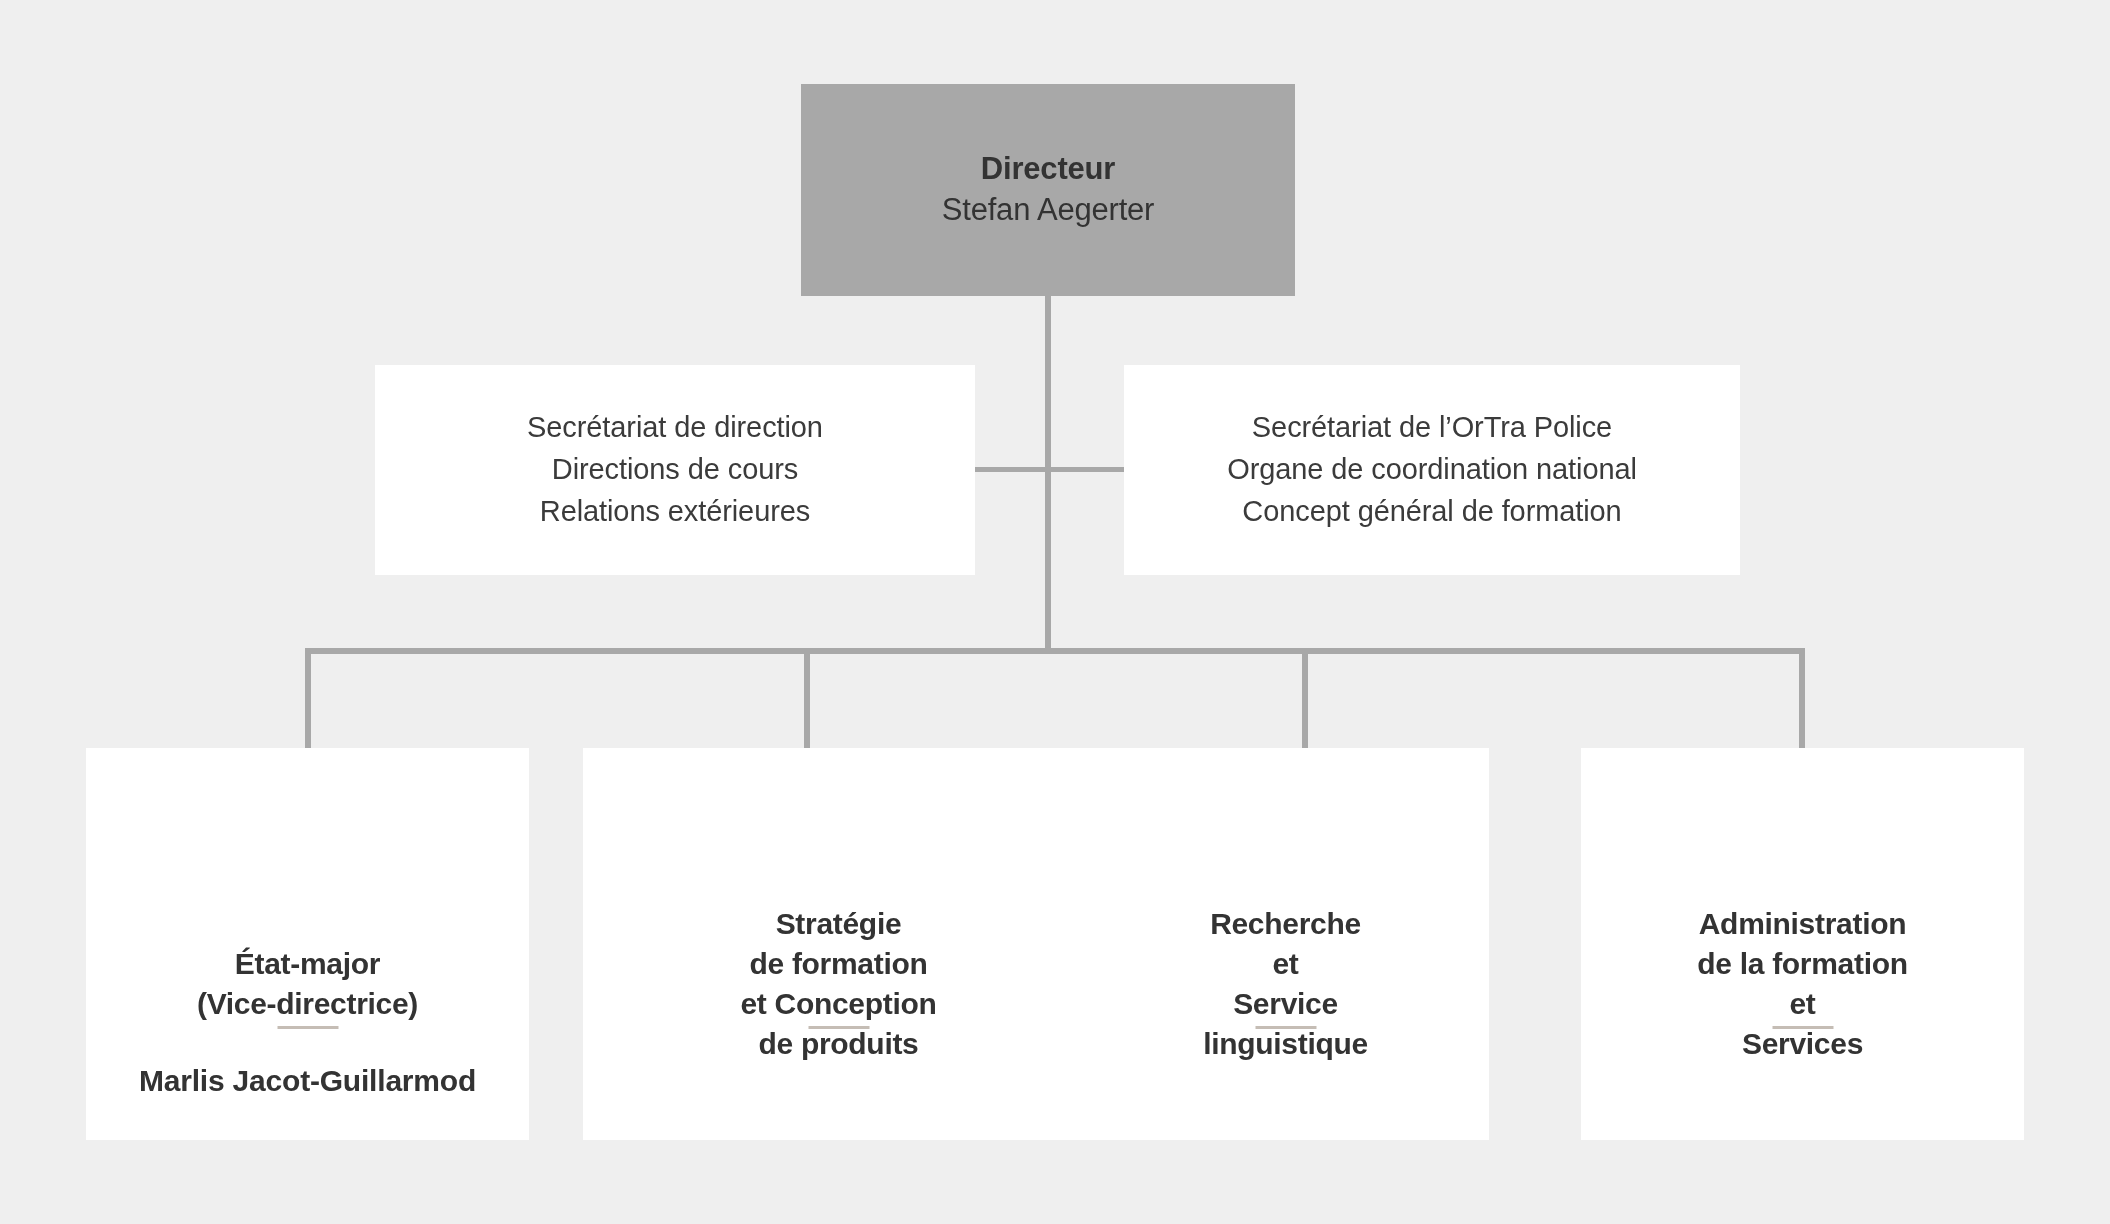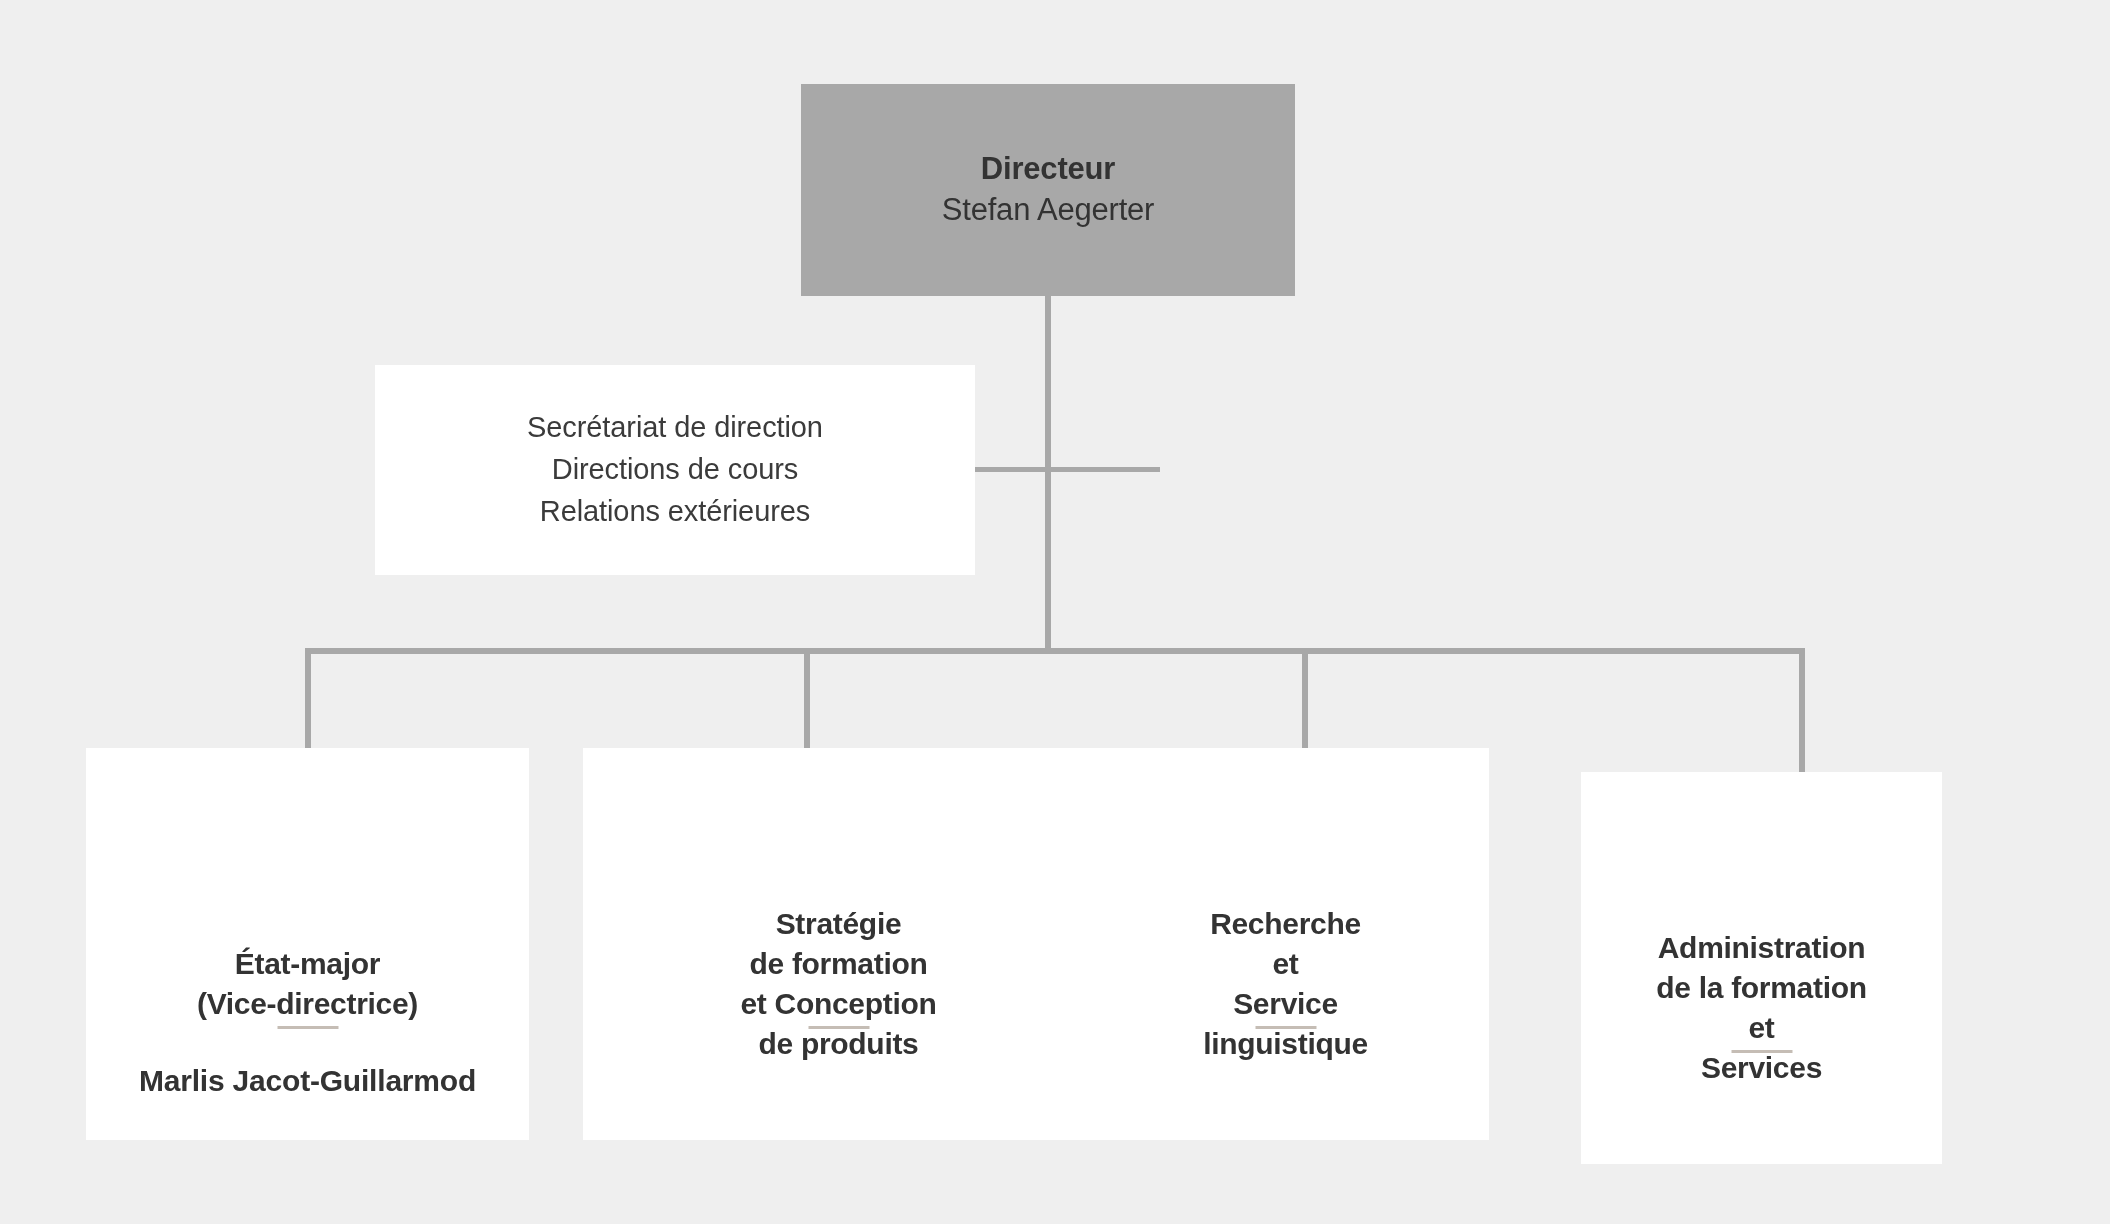--- a/index.html
+++ b/index.html
@@ -77,21 +77,21 @@
     background: #ffffff;
     top: 748px;
     height: 392px;
     justify-content: center;
     padding: 0 16px;
     box-sizing: border-box;
   }
   .unit-1 { left: 86px;   width: 443px; }
   .unit-2 { left: 583px;  width: 511px; }
   .unit-3 { left: 1082px; width: 407px; }
-  .unit-4 { left: 1581px; width: 361px; margin-top: 24px; }
+  .unit-4 { left: 1581px; width: 443px; }
 
   .unit-title {
     margin-top: 80px;
     font-size: 30px;
     font-weight: bold;
     color: #333333;
     line-height: 1.33;
     letter-spacing: -0.3px;
     white-space: pre-line;
   }
@@ -178,20 +178,25 @@
     <div class="staff-line">Secrétariat de direction</div>
     <div class="staff-line">Directions de cours</div>
     <div class="staff-line">Relations extérieures</div>
   </div>
 
   <div class="box director">
     <div class="director-role">Directeur</div>
     <div class="director-name">Stefan Aegerter</div>
   </div>
 
+  <div class="box staff staff-right">
+    <div class="staff-line">Secrétariat de l’OrTra Police</div>
+    <div class="staff-line">Organe de coordination national</div>
+    <div class="staff-line">Concept général de formation</div>
+  </div>
 
   <div class="box unit unit-1">
     <div class="unit-title">État-major
 (Vice-directrice)</div>
     <div class="unit-divider"></div>
     <div class="unit-name">Marlis Jacot-Guillarmod</div>
   </div>
 
   <div class="box unit unit-2">
     <div class="unit-title">Stratégie

